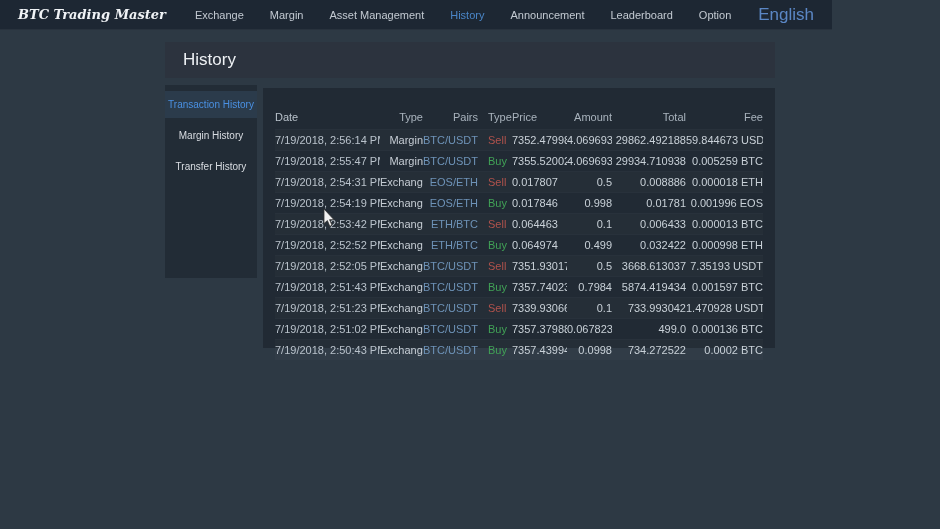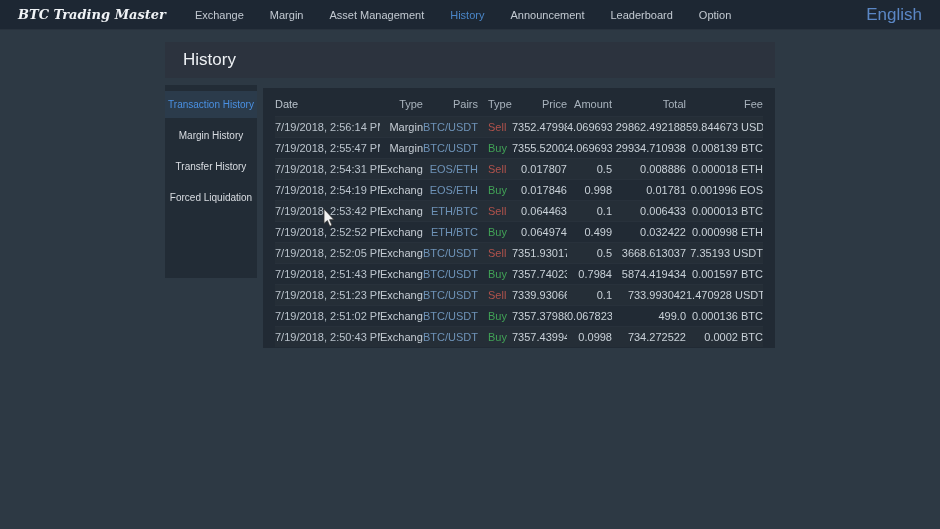--- a/index.html
+++ b/index.html
@@ -5,21 +5,21 @@
   * { margin:0; padding:0; box-sizing:border-box; }
   html,body { width:940px; height:529px; overflow:hidden; }
   body {
     position:relative;
     background:#2d3944;
     font-family:"Liberation Sans", sans-serif;
   }
 
   
   .navbar {
-    position:absolute; top:0; left:0; width:940px; height:30px;
+    position:absolute; top:0; left:0; width:832px; height:30px;
     background:#1d2733;
     border-bottom:1px solid rgba(255,255,255,0.05);
     display:flex; align-items:center;
     padding:0 18px;
   }
   .brand {
     font-family:"DejaVu Serif", serif;
     font-style:italic; font-weight:bold;
     font-size:13px; color:#f0f3f6;
     margin-right:16px; white-space:nowrap; cursor:pointer;
@@ -51,36 +51,36 @@
   .side-item {
     height:27px; line-height:27px; margin-bottom:4px;
     font-size:10px; color:#d9dde2; text-align:center;
     cursor:pointer; white-space:nowrap; overflow:hidden;
   }
   .side-item.active { background:#2b3b4b; color:#4a90e2; }
 
   
   .table-panel {
     position:absolute; left:263px; top:88px; width:512px; height:260px;
-    background:#212a34; padding:4px 12px;
+    background:#212a34; padding:17px 12px;
   }
   table { width:100%; border-collapse:collapse; table-layout:fixed; }
   th, td {
     font-size:11px; font-weight:400; padding:0;
     white-space:nowrap; overflow:hidden;
   }
   thead th { height:24px; color:#a9b3bd; }
   tbody td { height:21px; color:#c9d1d8; }
   tbody tr { border-top:1px solid rgba(255,255,255,0.035); }
   tbody tr:nth-child(odd) { background:rgba(255,255,255,0.018); }
   .c-date  { width:105px; text-align:left;  color:#b9c2cb; }
   .c-type  { width:43px;  text-align:right; }
   .c-pair  { width:55px;  text-align:right; }
   .c-side  { width:34px;  text-align:left; padding-left:10px; }
-  .c-price { width:55px;  text-align:right;margin-left:16px; }
+  .c-price { width:55px;  text-align:left;margin-left:16px; }
   .c-amt   { width:45px;  text-align:right; }
   .c-total { width:74px;  text-align:right;margin-top:20px; }
   .c-fee   { width:77px;  text-align:right; }
   td.c-pair { color:#6e93b8; cursor:pointer; }
   td.c-side.sell { color:#b0524c; }
   td.c-side.buy  { color:#41a156; }
   td.c-type { color:#c6cdd4; }
 
   
   .cursor { position:absolute; left:323px; top:209px; pointer-events:none; }
@@ -103,21 +103,20 @@
 </nav>
 
 <header class="page-header">
   <h1 class="page-title">History</h1>
 </header>
 
 <aside class="sidebar">
     <div class="side-item active">Transaction History</div>
     <div class="side-item">Margin History</div>
     <div class="side-item">Transfer History</div>
-    <div class="side-item">Forced Liquidation</div>
   </aside>
 
 <section class="table-panel">
   <table>
     <thead>
         <tr>
           <th class="c-date">Date</th>
           <th class="c-type">Type</th>
           <th class="c-pair">Pairs</th>
           <th class="c-side">Type</th>
@@ -139,21 +138,21 @@
           <td class="c-fee">59.844673 USDT</td>
         </tr>
         <tr>
           <td class="c-date">7/19/2018, 2:55:47 PM</td>
           <td class="c-type">Margin</td>
           <td class="c-pair">BTC/USDT</td>
           <td class="c-side buy">Buy</td>
           <td class="c-price">7355.52002</td>
           <td class="c-amt">4.069693</td>
           <td class="c-total">29934.710938</td>
-          <td class="c-fee">0.008139 BTC</td>
+          <td class="c-fee">0.005259 BTC</td>
         </tr>
         <tr>
           <td class="c-date">7/19/2018, 2:54:31 PM</td>
           <td class="c-type">Exchange</td>
           <td class="c-pair">EOS/ETH</td>
           <td class="c-side sell">Sell</td>
           <td class="c-price">0.017807</td>
           <td class="c-amt">0.5</td>
           <td class="c-total">0.008886</td>
           <td class="c-fee">0.000018 ETH</td>

